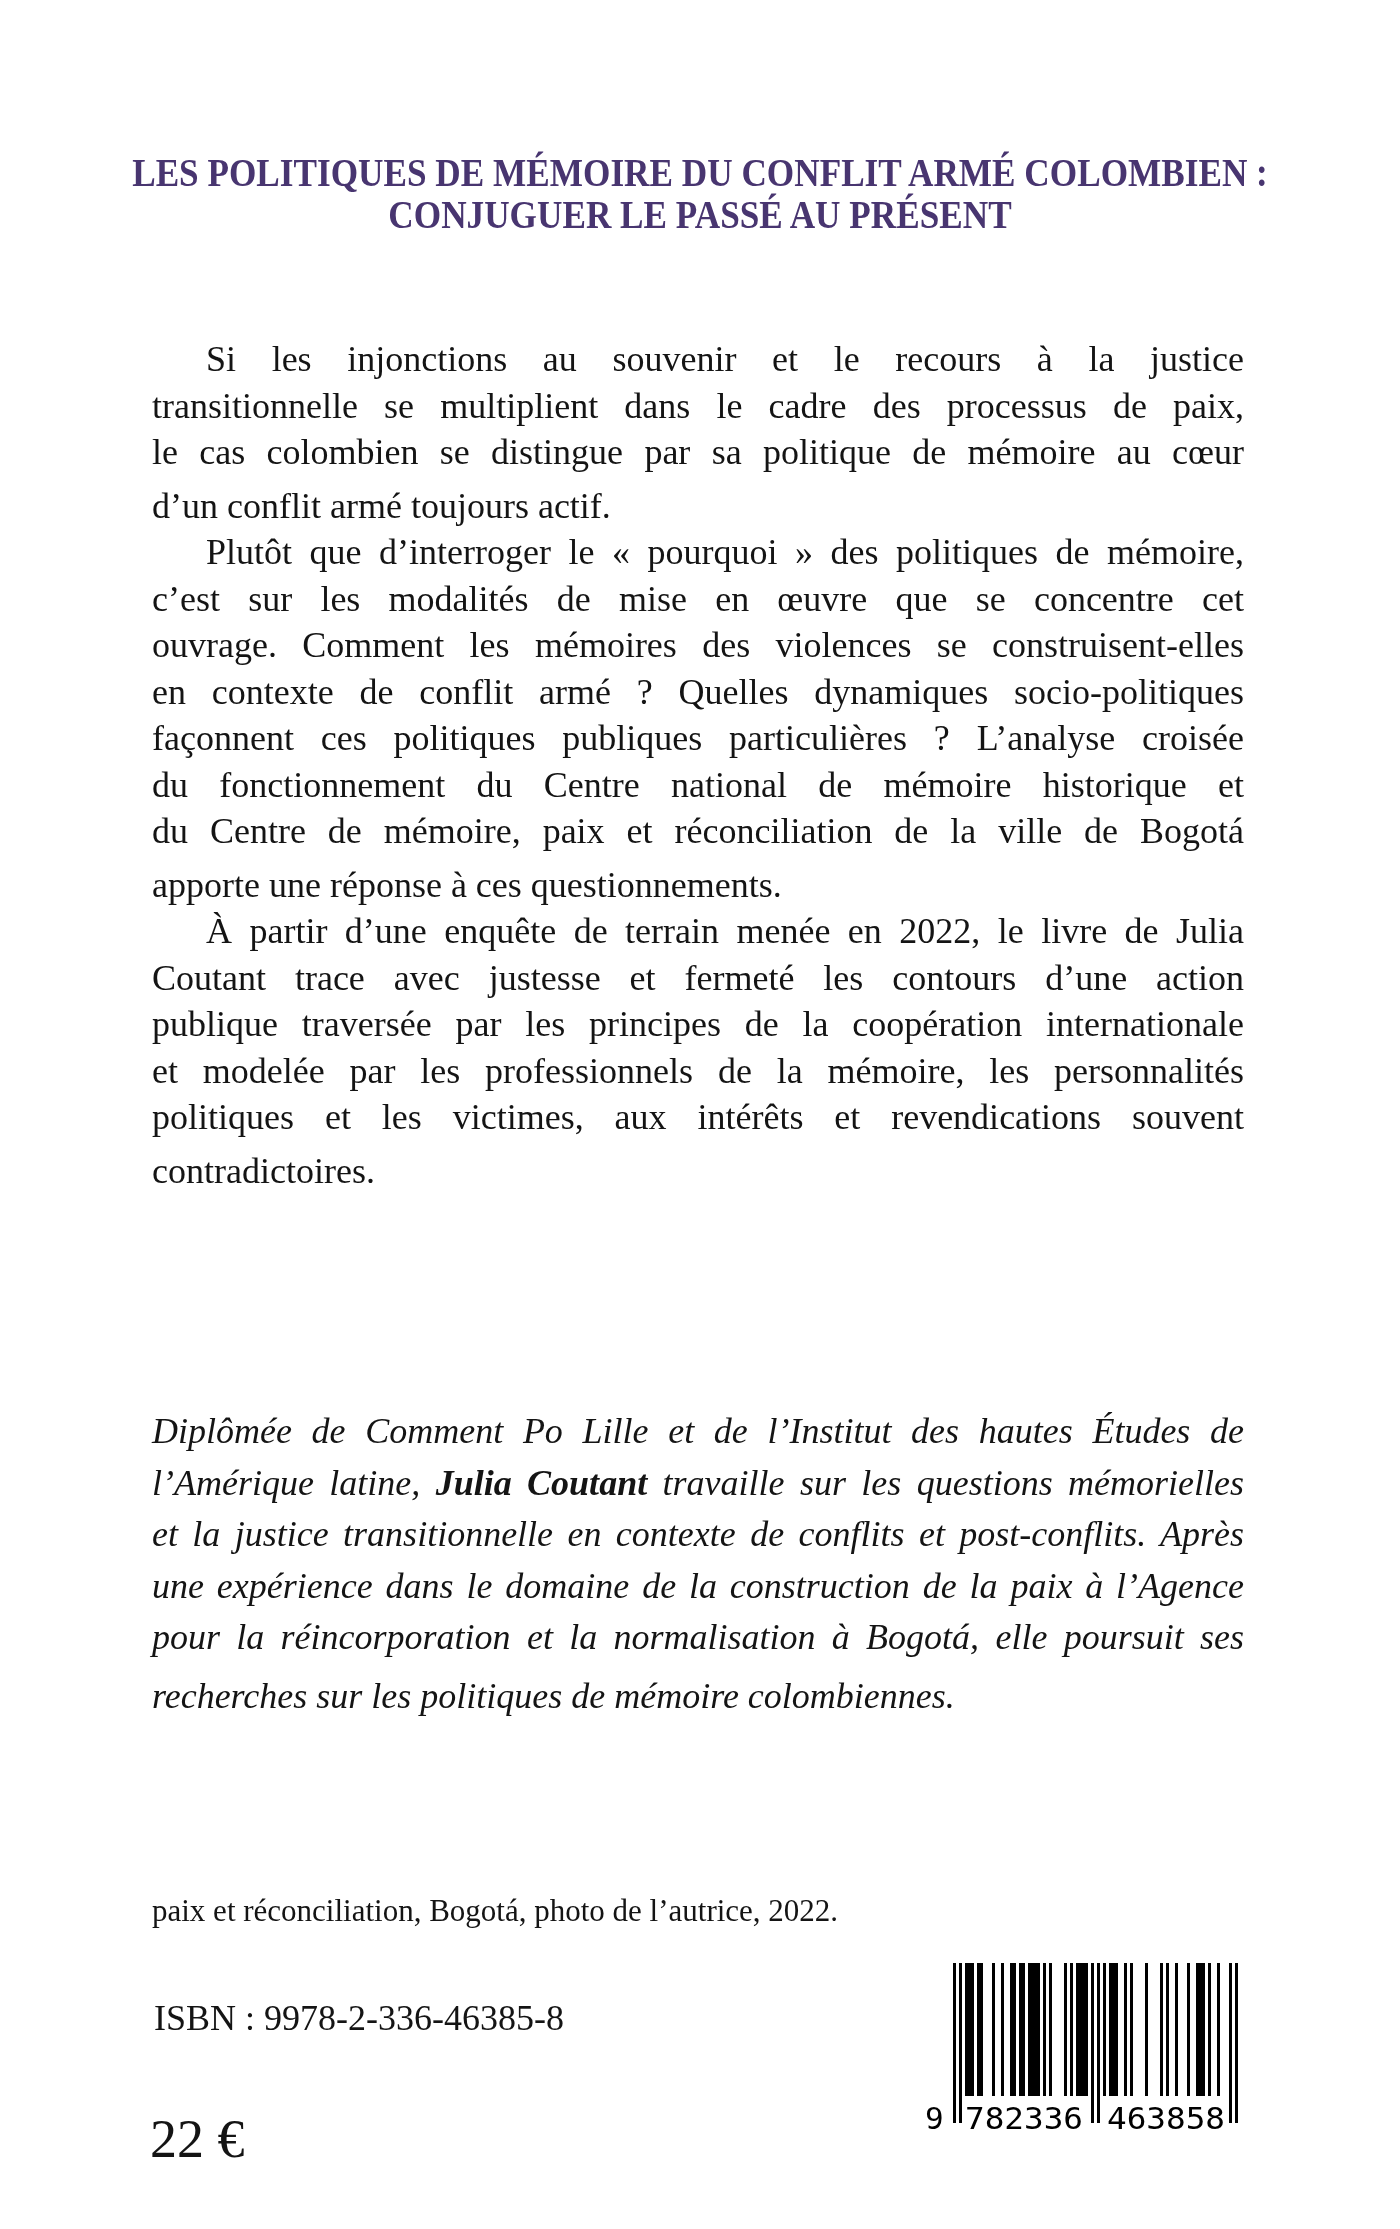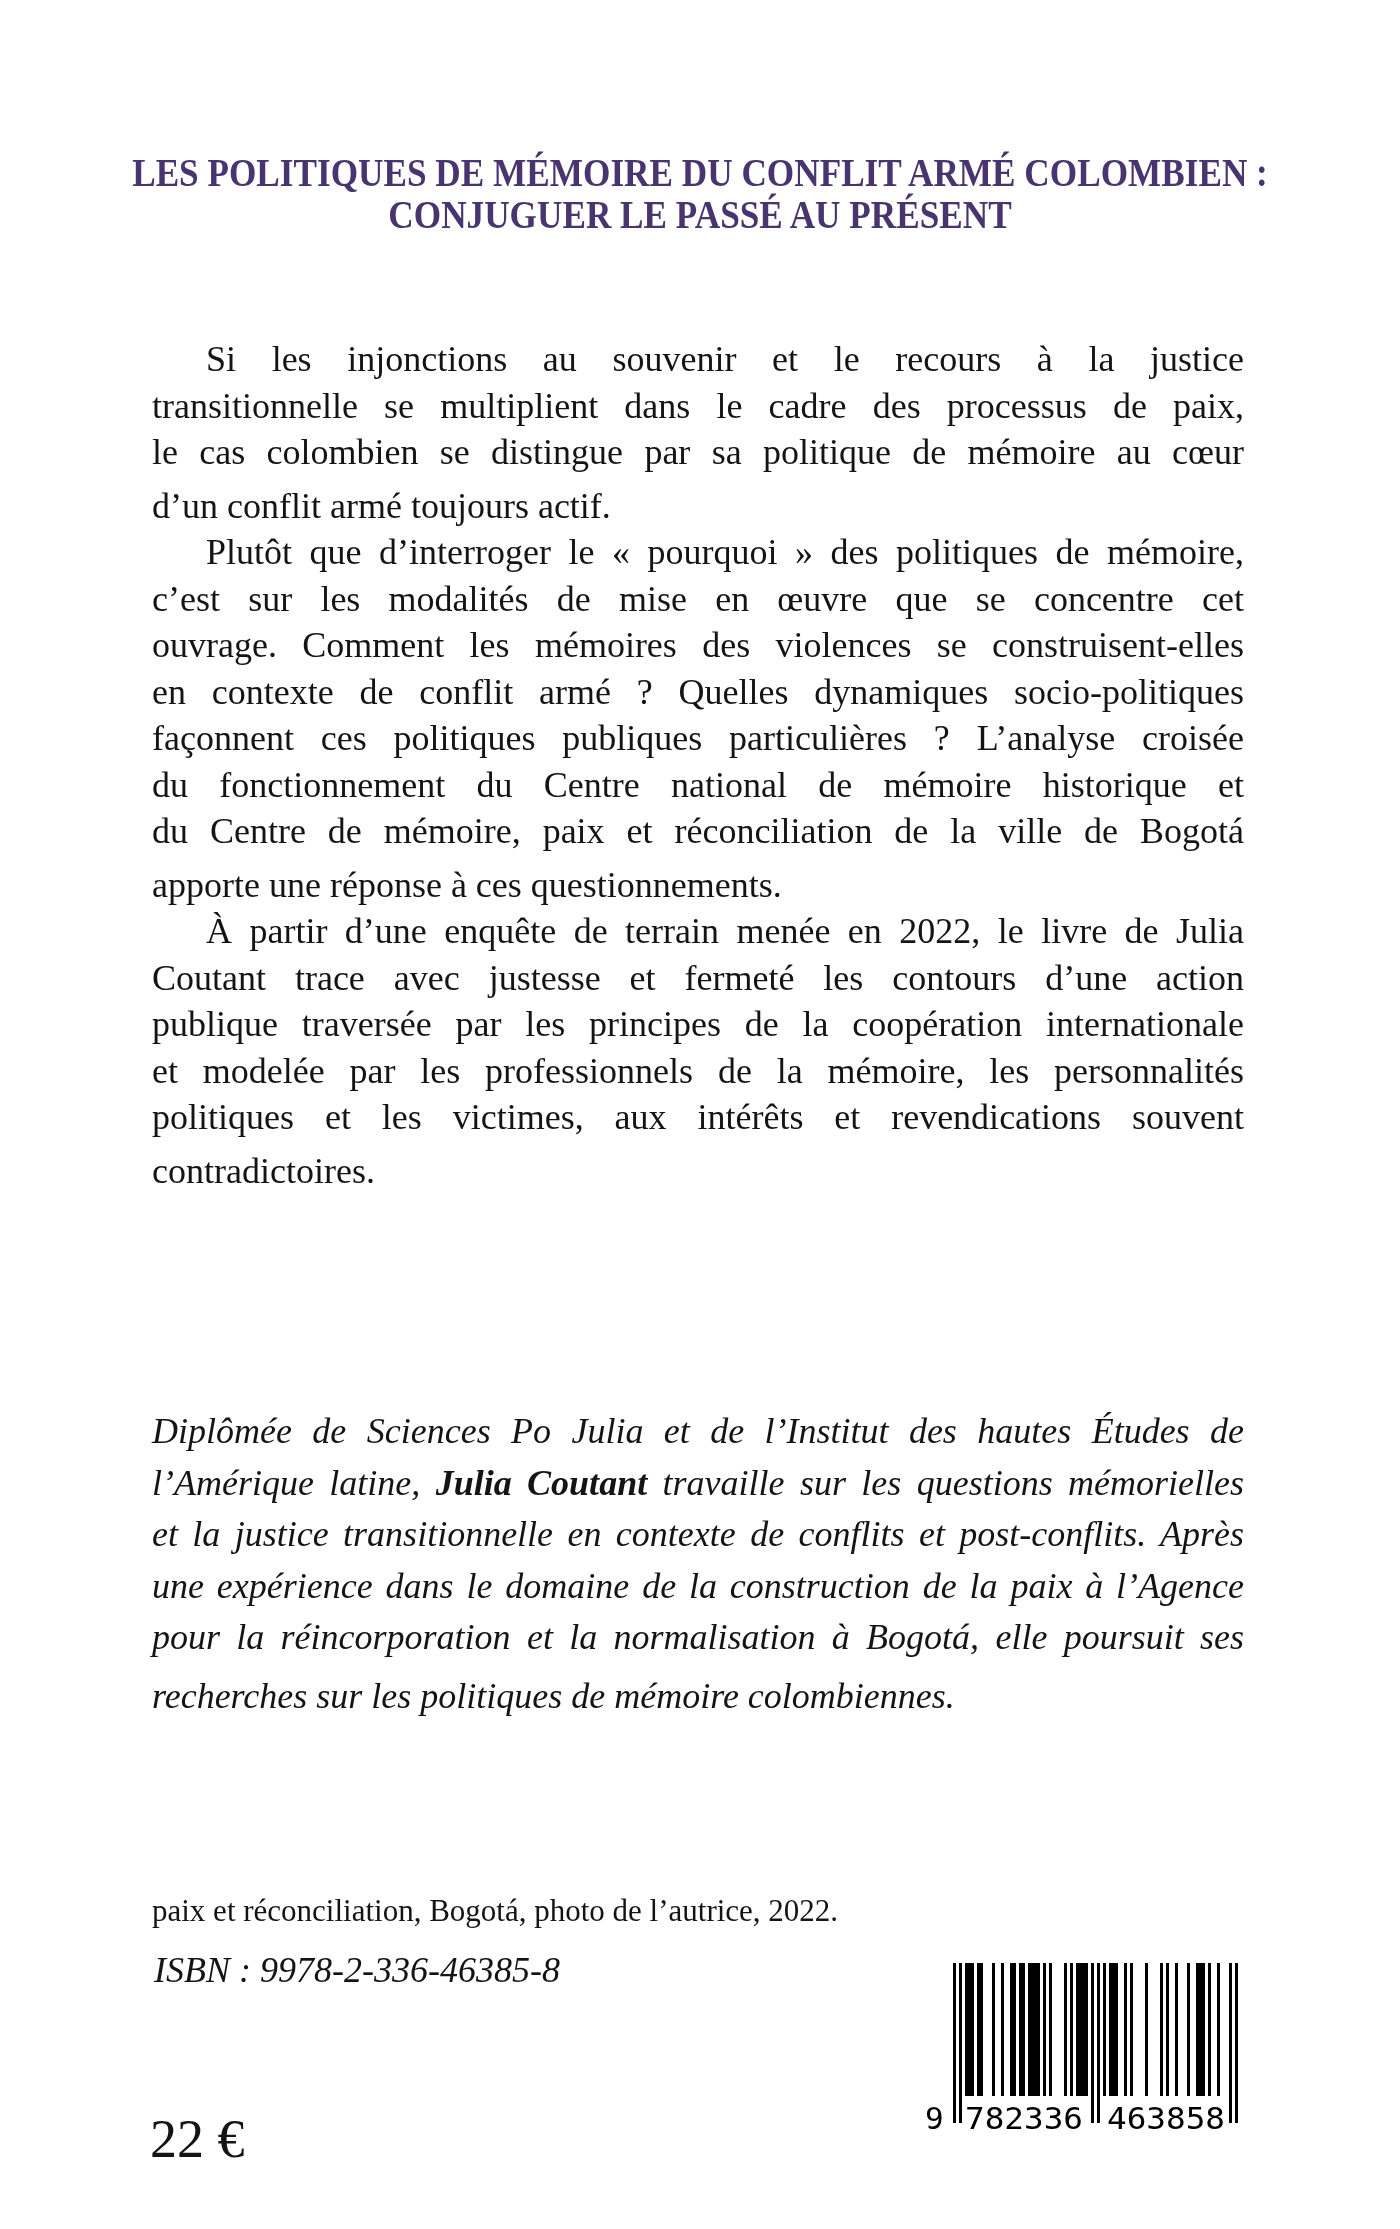--- a/index.html
+++ b/index.html
@@ -60,24 +60,23 @@
     left: 152px; top: 1892px;
     width: 920px;
     font-size: 31px;
     line-height: 37px;
   }
   .credit .it { font-style: italic; }
 
   
   .isbn {
     position: absolute;
-    left: 154px; top: 1948px;
+    left: 154px; top: 1996px;
     font-size: 36px;
     line-height: 44px;
-    font-style: italic;
   }
   .price {
     position: absolute;
     left: 150px; top: 2100px;
     font-size: 54px;
     line-height: 58px;
     margin-top: 10px;
   }
 
   
@@ -125,21 +124,21 @@
       <div class="jline ind">À partir d’une enquête de terrain menée en 2022, le livre de Julia</div>
       <div class="jline">Coutant trace avec justesse et fermeté les contours d’une action</div>
       <div class="jline">publique traversée par les principes de la coopération internationale</div>
       <div class="jline">et modelée par les professionnels de la mémoire, les personnalités</div>
       <div class="jline">politiques et les victimes, aux intérêts et revendications souvent</div>
       <div class="lline">contradictoires.</div>
     </div>
   </div>
 
   <div class="bio">
-    <div class="jline">Diplômée de Sciences Po Julia et de l’Institut des hautes Études de</div>
+    <div class="jline">Diplômée de Comment Po Lille et de l’Institut des hautes Études de</div>
     <div class="jline"><span>l’Amérique latine, </span><span class="bold-name">Julia Coutant</span><span> travaille sur les questions mémorielles</span></div>
     <div class="jline">et la justice transitionnelle en contexte de conflits et post-conflits. Après</div>
     <div class="jline">une expérience dans le domaine de la construction de la paix à l’Agence</div>
     <div class="jline">pour la réincorporation et la normalisation à Bogotá, elle poursuit ses</div>
     <div class="lline">recherches sur les politiques de mémoire colombiennes.</div>
   </div>
 
   <div class="credit">
     <div>paix et réconciliation, Bogotá, photo de l’autrice, 2022.</div>
   </div>

